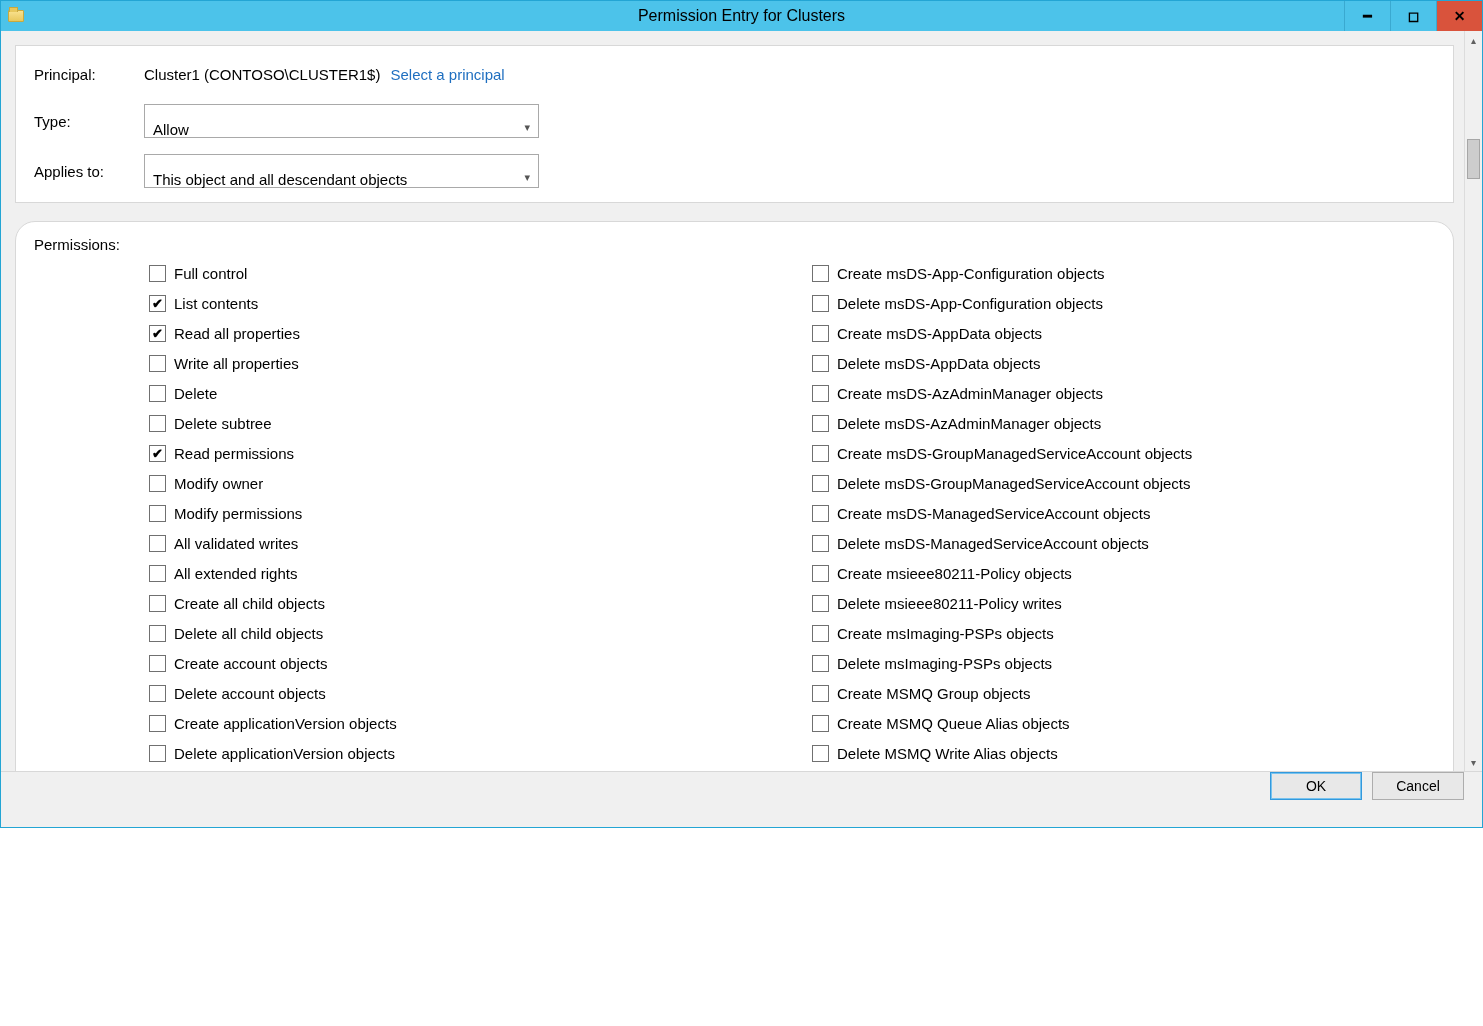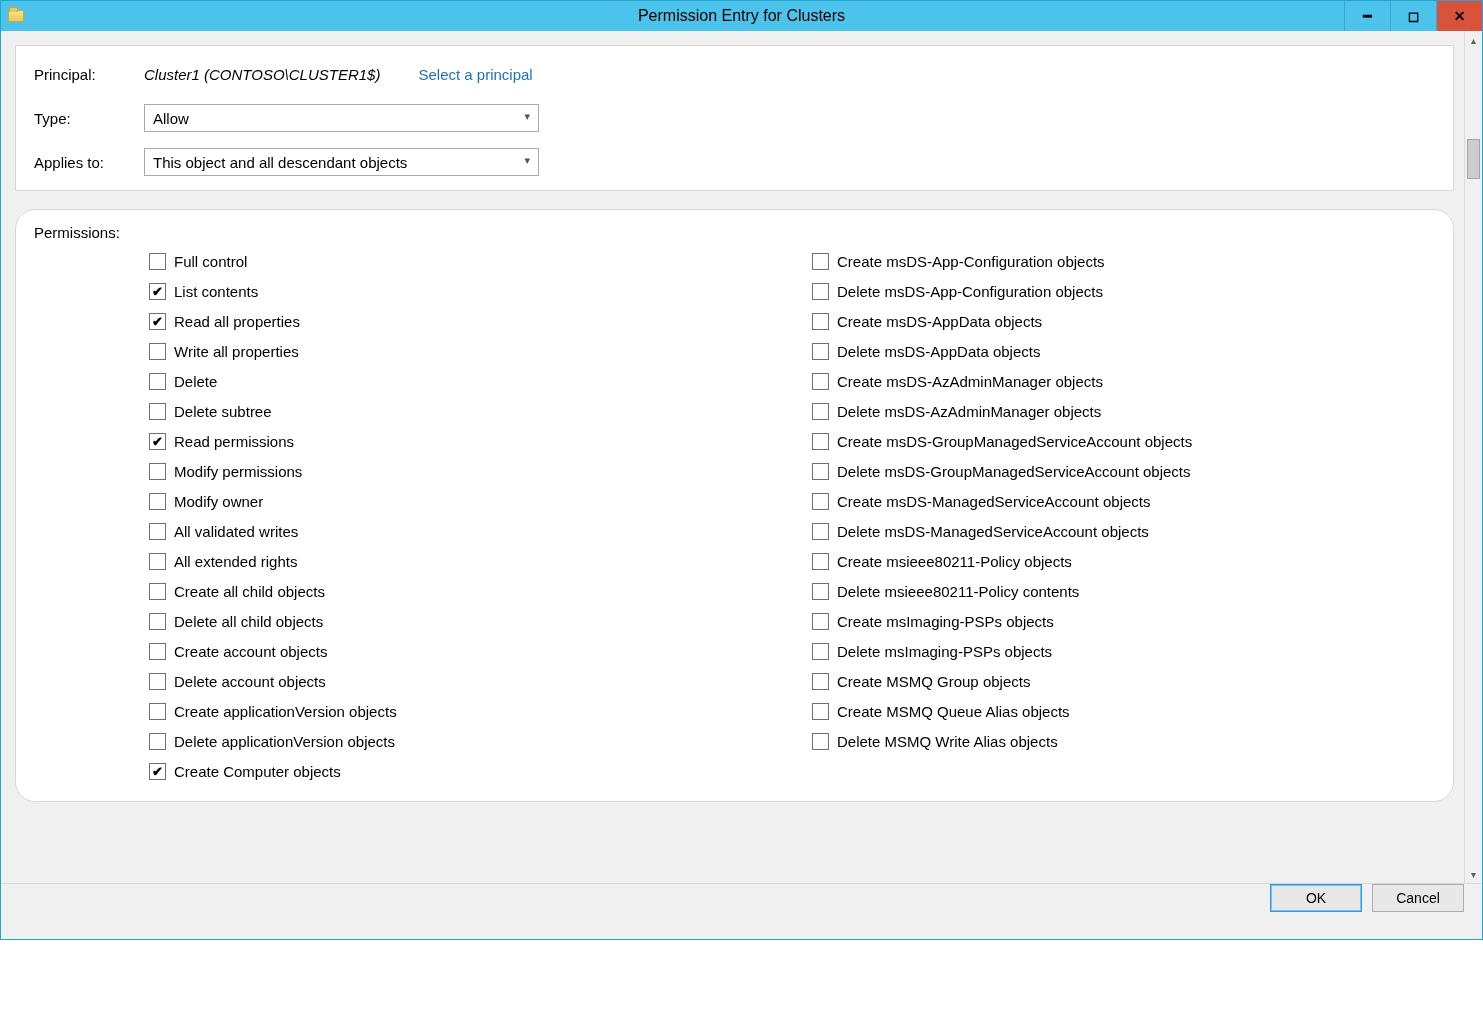--- a/index.html
+++ b/index.html
@@ -5,21 +5,21 @@
   * { box-sizing: border-box; }
   body {
     margin: 0;
     font-family: "Segoe UI", Tahoma, sans-serif;
     font-size: 15px;
     background: #fff;
     color: #000;
   }
   .window {
     width: 1483px;
-    height: 940px;
+    height: 828px;
     border: 1px solid #23a5d4;
     background: #fff;
     display: flex;
     flex-direction: column;
   }
   .titlebar {
     height: 30px;
     background: #4cc3ea;
     display: flex;
     align-items: center;
@@ -134,35 +134,34 @@
     align-items: center;
     margin-bottom: 16px;
     min-height: 28px;
   }
   .row:last-child { margin-bottom: 0; }
   .row .label {
     width: 110px;
     font-size: 15px;
   }
   .principal-name {
-    margin-right: 38px;
-    font-style: italic;
+    margin-right: 10px;
   }
   .link {
     color: #1f6fc0;
     cursor: pointer;
   }
   .select {
     width: 395px;
     height: 28px;
     border: 1px solid #a9a9a9;
     background: #fff;
     display: flex;
     align-items: flex-start;
-    padding: 5px 8px;
+    padding: 16px 8px;
     position: relative;
     cursor: default;
   }
   .select .caret {
     margin-left: auto;
     font-size: 11px;
     color: #555;
   }
   .perms-header {
     font-size: 15px;
@@ -295,25 +294,25 @@
               <div class="perm-item">
                 <div class="cb"></div>
                 <span>Delete subtree</span>
               </div>
               <div class="perm-item">
                 <div class="cb checked"></div>
                 <span>Read permissions</span>
               </div>
               <div class="perm-item">
                 <div class="cb"></div>
+                <span>Modify owner</span>
+              </div>
+              <div class="perm-item">
+                <div class="cb"></div>
                 <span>Modify permissions</span>
-              </div>
-              <div class="perm-item">
-                <div class="cb"></div>
-                <span>Modify owner</span>
               </div>
               <div class="perm-item">
                 <div class="cb"></div>
                 <span>All validated writes</span>
               </div>
               <div class="perm-item">
                 <div class="cb"></div>
                 <span>All extended rights</span>
               </div>
               <div class="perm-item">
@@ -385,21 +384,21 @@
               <div class="perm-item">
                 <div class="cb"></div>
                 <span>Delete msDS-ManagedServiceAccount objects</span>
               </div>
               <div class="perm-item">
                 <div class="cb"></div>
                 <span>Create msieee80211-Policy objects</span>
               </div>
               <div class="perm-item">
                 <div class="cb"></div>
-                <span>Delete msieee80211-Policy contents</span>
+                <span>Delete msieee80211-Policy writes</span>
               </div>
               <div class="perm-item">
                 <div class="cb"></div>
                 <span>Create msImaging-PSPs objects</span>
               </div>
               <div class="perm-item">
                 <div class="cb"></div>
                 <span>Delete msImaging-PSPs objects</span>
               </div>
               <div class="perm-item">

